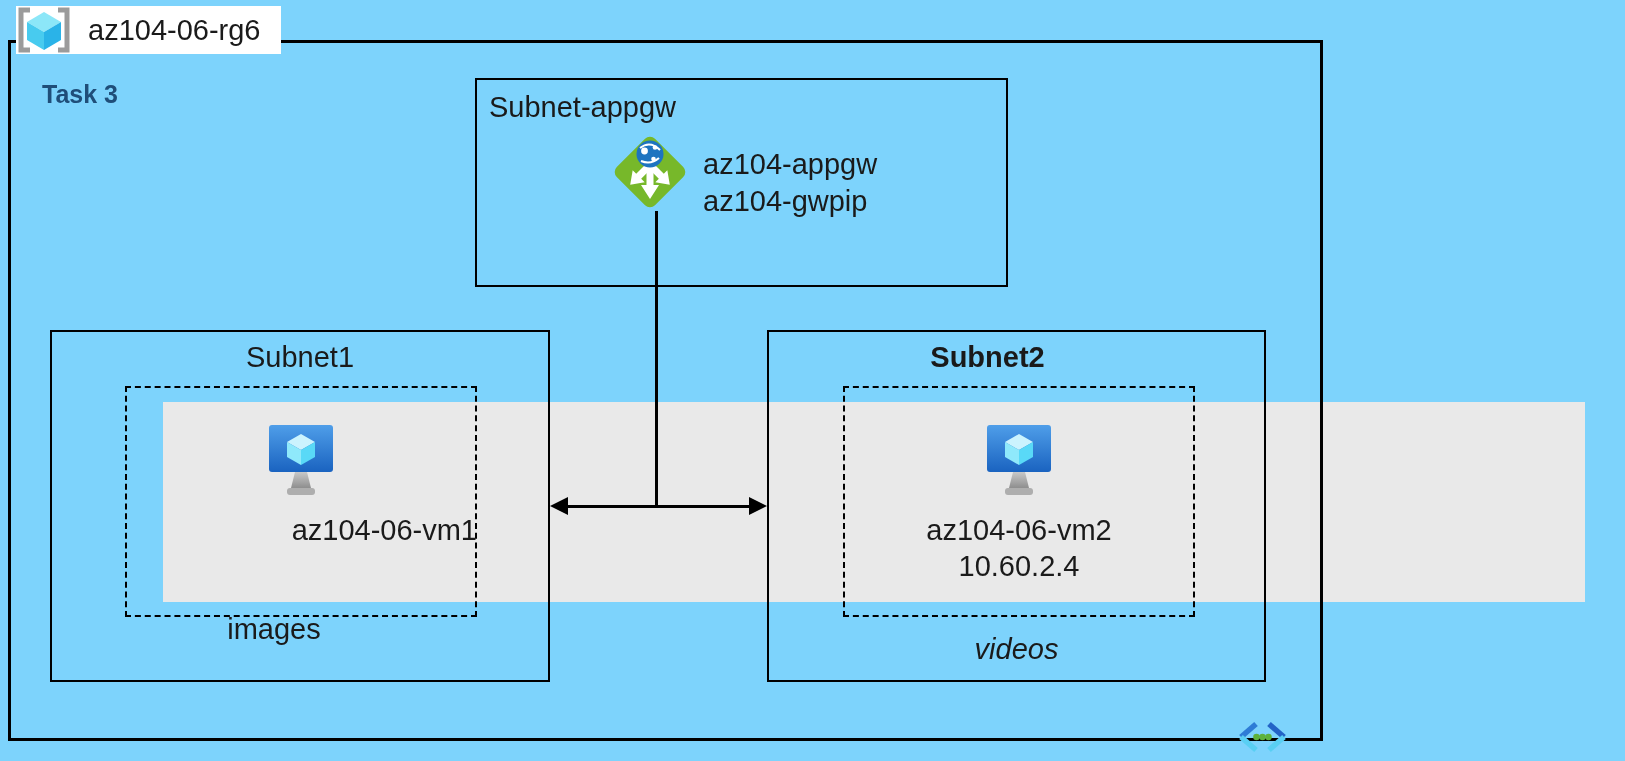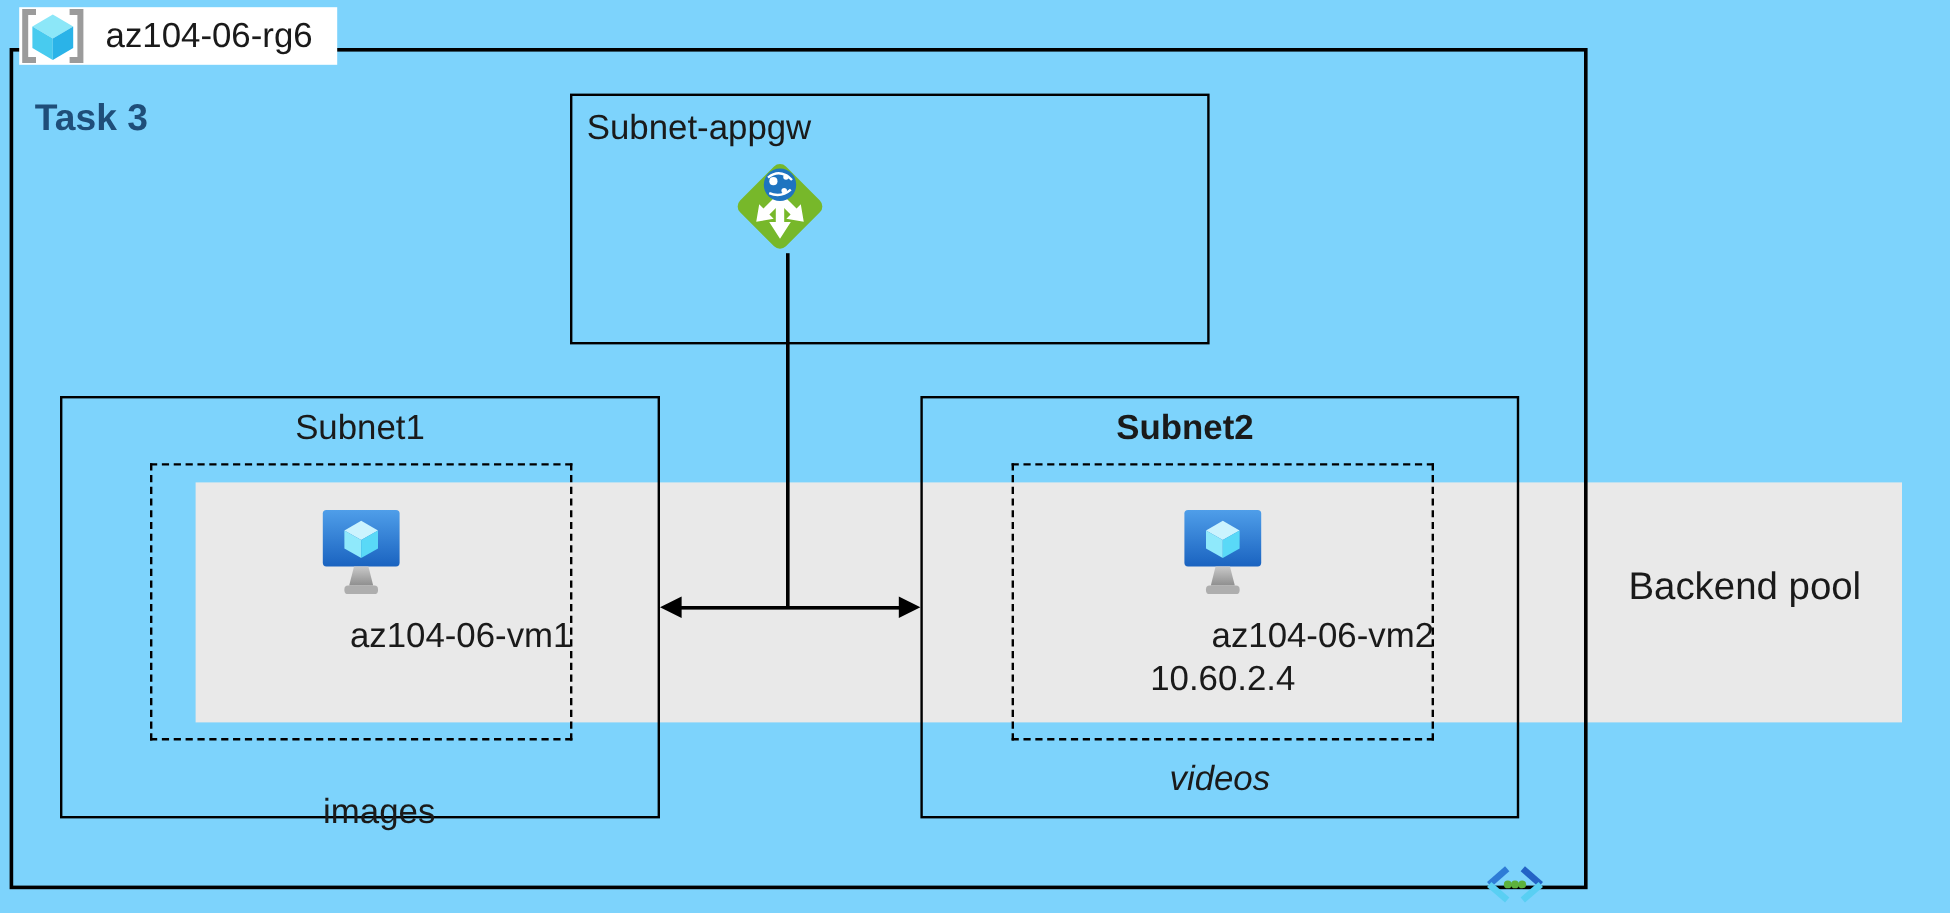--- a/index.html
+++ b/index.html
@@ -22,21 +22,21 @@
   .dashed-box{
     position:absolute;border:2px dashed var(--border,#000);box-sizing:border-box;
     background:transparent;z-index:2;
   }
   .rg-label{
     position:absolute;left:16px;top:6px;height:48px;display:flex;align-items:center;
     gap:16px;padding-right:20px;background:#fff;z-index:5;
   }
   .rg-title{font-size:29px;white-space:nowrap;}
   .task{
-    position:absolute;left:29px;top:80px;font-size:31px;font-weight:bold;
+    position:absolute;left:42px;top:80px;font-size:25px;font-weight:bold;
     color:var(--task_label,#1f4e79);z-index:3;
   }
   .lbl{font-size:29px;line-height:1.2;z-index:3;position:absolute;white-space:nowrap;}
   .ctr{text-align:center;}
   .appgw-lines{position:absolute;left:703px;top:146px;font-size:29px;line-height:37px;z-index:3;}
   .backend-lbl{
     position:absolute;left:1323px;top:470px;width:262px;text-align:center;
     font-size:32px;z-index:3;white-space:nowrap;
   }
   .vline{position:absolute;left:655px;top:211px;width:3px;height:296px;background:var(--border,#000);z-index:2;}
@@ -101,20 +101,24 @@
       <path d="M29 15 Q39 7 49 17"></path>
       <path d="M30 28 Q40 32 48 25"></path>
     </g>
     <g fill="#fff">
       <circle cx="33.5" cy="18" r="3.4"></circle>
       <circle cx="44" cy="14.5" r="2.3"></circle>
       <circle cx="42.5" cy="26" r="2.3"></circle>
     </g>
   </svg>
 
+  <div class="appgw-lines">
+    <div>az104-appgw</div>
+    <div>az104-gwpip</div>
+  </div>
 
   <div class="vline"></div>
   <div class="hline"></div>
   <div class="head head-left"></div>
   <div class="head head-right"></div>
 
   <div class="solid-box" style="left:50px;top:330px;width:500px;height:352px;"></div>
   <div class="lbl ctr" style="left:50px;top:340px;width:500px;">Subnet1</div>
   <div class="dashed-box" style="left:125px;top:386px;width:352px;height:231px;"></div>
 
@@ -131,21 +135,21 @@
     </defs>
     <rect x="1" y="1" width="64" height="47" rx="3" fill="url(#vmScr1)"></rect>
     <polygon class="c-vm-top" points="33,10 47,18 33,26 19,18"></polygon>
     <polygon class="c-vm-left" points="19,18 33,26 33,41 19,33"></polygon>
     <polygon class="c-vm-right" points="47,18 33,26 33,41 47,33"></polygon>
     <polygon fill="url(#vmStand1)" points="27,48 39,48 43,64 23,64"></polygon>
     <rect x="19" y="64" width="28" height="7" rx="3" fill="#aeaeae"></rect>
   </svg>
 
   <div class="lbl ctr" style="left:125px;top:513px;width:352px;text-align:right;">az104-06-vm1</div>
-  <div class="lbl ctr" style="left:50px;top:660px;width:448px;padding-left:42px;">images</div>
+  <div class="lbl ctr" style="left:50px;top:612px;width:448px;">images</div>
 
   <div class="solid-box" style="left:767px;top:330px;width:499px;height:352px;"></div>
   <div class="lbl ctr" style="left:767px;top:340px;width:441px;font-weight:bold;">Subnet2</div>
   <div class="dashed-box" style="left:843px;top:386px;width:352px;height:231px;"></div>
 
   <svg class="icon-svg" style="left:986px;top:424px;" width="66" height="76" viewBox="0 0 66 76">
     <defs>
       <linearGradient id="vmScr2" x1="0" y1="0" x2="0" y2="1">
         <stop offset="0" stop-color="#4f9ee9"></stop>
           <stop offset="1" stop-color="#1a63c0"></stop>
@@ -156,25 +160,24 @@
       </linearGradient>
     </defs>
     <rect x="1" y="1" width="64" height="47" rx="3" fill="url(#vmScr2)"></rect>
     <polygon class="c-vm-top" points="33,10 47,18 33,26 19,18"></polygon>
     <polygon class="c-vm-left" points="19,18 33,26 33,41 19,33"></polygon>
     <polygon class="c-vm-right" points="47,18 33,26 33,41 47,33"></polygon>
     <polygon fill="url(#vmStand2)" points="27,48 39,48 43,64 23,64"></polygon>
     <rect x="19" y="64" width="28" height="7" rx="3" fill="#aeaeae"></rect>
   </svg>
 
-  <div class="lbl ctr" style="left:843px;top:513px;width:352px;text-align:right;">az104-06-vm2</div>
+  <div class="lbl ctr" style="left:843px;top:513px;width:352px;">az104-06-vm2</div>
   <div class="lbl ctr" style="left:843px;top:549px;width:352px;">10.60.2.4</div>
   <div class="lbl ctr" style="left:767px;top:632px;width:499px;font-style:italic;">videos</div>
 
-  <div class="backend-lbl">Backend pool</div>
 
   <svg class="icon-svg" style="left:1236px;top:720px;" width="53" height="34" viewBox="0 0 53 34">
     <g fill="none" stroke-width="5.5">
       <path class="s-vblue" d="M20 4 L5 17"></path>
       <path class="s-vcyan" d="M5 17 L20 30"></path>
       <path class="s-vblue2" d="M33 4 L48 17"></path>
       <path class="s-vcyan" d="M48 17 L33 30"></path>
     </g>
     <circle class="c-vgreen" cx="20.5" cy="17" r="3.3"></circle>
     <circle class="c-vgreen" cx="26.5" cy="17" r="3.3"></circle>

